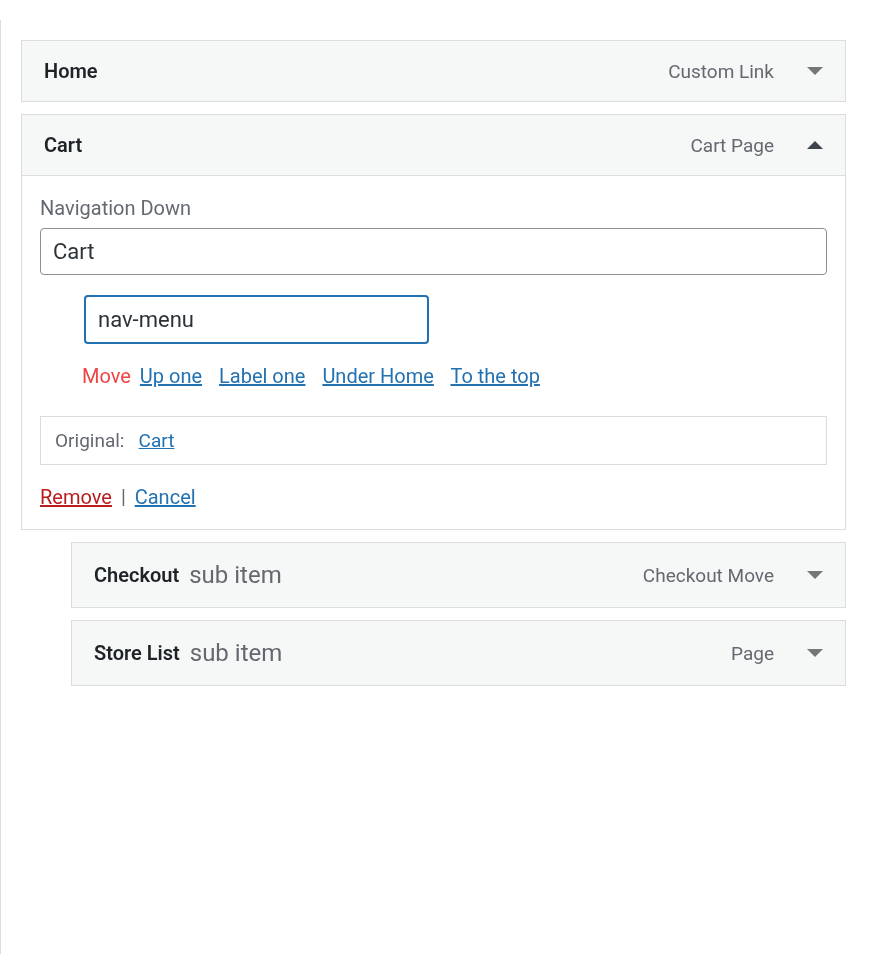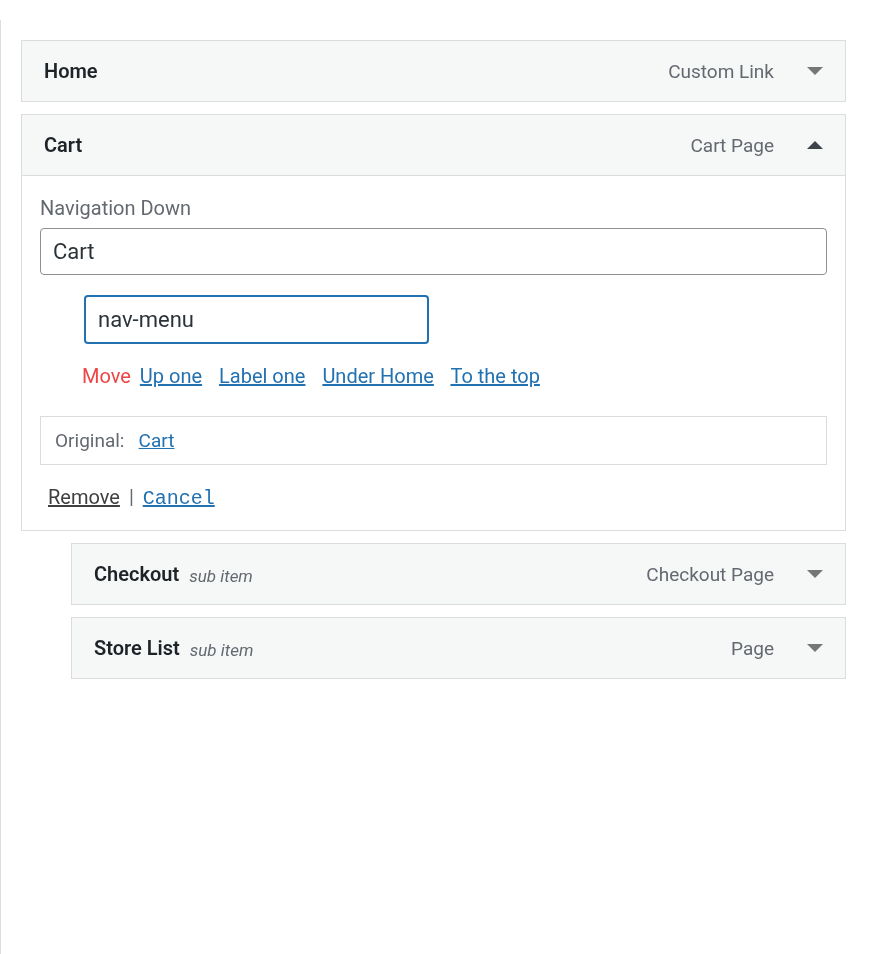--- a/index.html
+++ b/index.html
@@ -32,31 +32,30 @@
       background: #f6f7f7;
       border: 1px solid #dcdcde;
       padding: 18px 22px;
       display: flex;
       align-items: center;
       justify-content: space-between;
       cursor: move;
     }
     .menu-item-title-wrap {
       display: flex;
-      align-items: flex-end;
+      align-items: center;
       gap: 10px;
     }
     .menu-item-title {
       font-size: 20px;
       font-weight: 600;
       color: #1d2327;
     }
     .sub-item {
-      font-size: 17px;
-      font-style: italic;
+      font-size: 24px;
       color: #646970;
       font-weight: 400;
     }
     .menu-item-type-wrap {
       display: flex;
       align-items: center;
       gap: 33px;
     }
     .menu-item-type {
       font-size: 19px;
@@ -136,30 +135,28 @@
     }
     .original-link {
       color: #2271b1;
       text-decoration: underline;
       cursor: pointer;
     }
     .action-row {
       font-size: 20px;
     }
     .remove-link {
-      color: #404040;
-      text-decoration: underline;
-      cursor: pointer;
-      margin-left: 8px;
+      color: #b91c1c;
+      text-decoration: underline;
+      cursor: pointer;
     }
     .cancel-link {
       color: #2271b1;
       text-decoration: underline;
       cursor: pointer;
-      font-family: Liberation Mono, monospace;
     }
     .sep {
       color: #646970;
       margin: 0 4px;
     }
   </style>
 </head>
 <body>
 
 <div class="container">
@@ -215,21 +212,21 @@
       </div>
     </div>
 
     <div class="menu-item indent">
       <div class="menu-item-bar">
         <div class="menu-item-title-wrap">
           <span class="menu-item-title">Checkout</span>
           <span class="sub-item">sub item</span>
         </div>
         <div class="menu-item-type-wrap">
-          <span class="menu-item-type">Checkout Page</span>
+          <span class="menu-item-type">Checkout Move</span>
           <span class="toggle-arrow down"></span>
         </div>
       </div>
     </div>
 
 
     <div class="menu-item indent">
       <div class="menu-item-bar">
         <div class="menu-item-title-wrap">
           <span class="menu-item-title">Store List</span>

